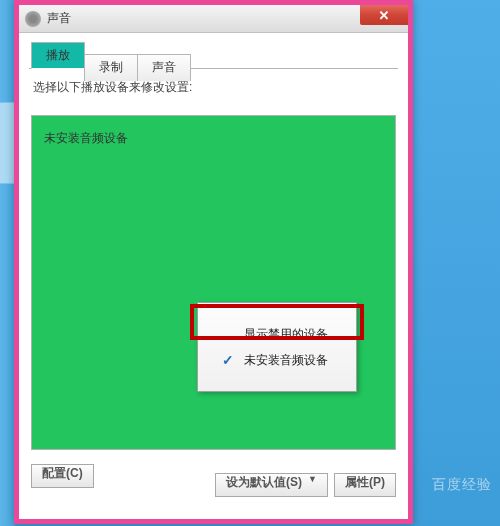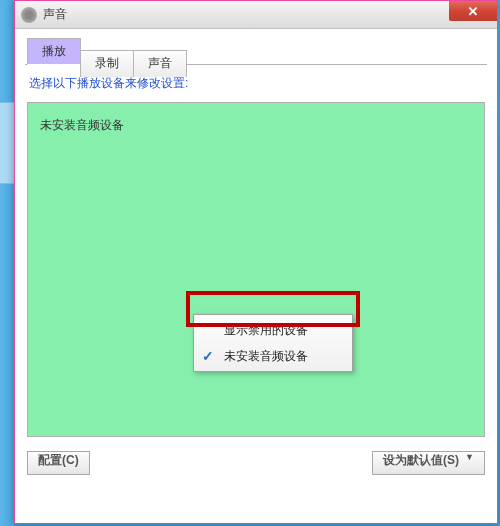--- a/index.html
+++ b/index.html
@@ -9,24 +9,24 @@
       background: linear-gradient(to bottom, #4faee8 0%, #3d9dd8 100%);
       width: 500px;
       height: 526px;
       overflow: hidden;
       position: relative;
     }
     .window {
       position: absolute;
       left: 14px;
       top: 0;
-      width: 484px;
+      width: 399px;
       height: 524px;
       background: #fff;
-      border: 1px solid #ec4899;
+      border: 5px solid #ec4899;
       box-shadow: 0 0 8px rgba(0,0,0,0.3);
     }
     .titlebar {
       height: 28px;
       background: linear-gradient(to bottom, #f5f5f5 0%, #e8e8e8 50%, #dcdcdc 100%);
       border-bottom: 1px solid #c0c0c0;
       display: flex;
       align-items: center;
       padding-left: 6px;
       position: relative;
@@ -73,49 +73,49 @@
       background: linear-gradient(to bottom, #fdfdfd, #ececec);
       margin-right: 0;
       margin-left: -1px;
       cursor: pointer;
       position: relative;
       top: 13px;
       color: #333;
     }
     .tab:first-child { margin-left: 2px; }
     .tab.active {
-      background: #c4b5fd;
+      background: #14b8a6;
       border-bottom: 1px solid #fff;
       top: 1px;
       font-weight: normal;
     }
     .instruction {
-      margin: 6px 4px 10px 4px;
-      color: #1d4ed8;
+      margin: 6px 4px 19px 4px;
+      color: #404040;
     }
     .device-list {
       border: 1px solid #b0b0b0;
       height: 335px;
-      background: #86efac;
+      background: #22c55e;
       position: relative;
       margin: 0 2px;
     }
     .no-device {
       padding: 14px 12px;
       color: #333;
     }
     .context-menu {
       position: absolute;
       left: 165px;
-      top: 211px;
+      top: 186px;
       width: 160px;
       background: linear-gradient(to bottom, #fdfdfd, #f0f0f0);
       border: 1px solid #a0a0a0;
       box-shadow: 2px 2px 5px rgba(0,0,0,0.25);
-      padding: 2px;
+      padding: 18px;
       text-align: right;
     }
     .menu-item {
       height: 26px;
       display: flex;
       align-items: center;
       padding-left: 28px;
       position: relative;
       cursor: pointer;
       color: #222;
@@ -151,21 +151,21 @@
       border: 1px solid #a8a8a8;
       background: linear-gradient(to bottom, #fdfdfd, #e6e6e6);
       color: #555;
       cursor: pointer;
       display: inline-flex;
       align-items: flex-start;
       font-size: 12px;
       font-family: inherit;
       font-weight: bold;
     }
-    .btn-group { display: flex; gap: 6px; }
+    .btn-group { display: flex; gap: 6px; margin-top: 9px; }
     .dropdown-arrow {
       margin-left: 6px;
       font-size: 9px;
     }
     .left-strip {
       position: absolute;
       left: 0;
       top: 0;
       width: 14px;
       height: 526px;
@@ -233,18 +233,21 @@
 
     <div class="bottom-buttons">
       <button class="btn">
         <span>配置(C)</span>
       </button>
       <div class="btn-group">
         <button class="btn">
           <span>设为默认值(S)</span>
           <span class="dropdown-arrow">▼</span>
         </button>
+        <button class="btn">
+          <span>属性(P)</span>
+        </button>
       </div>
     </div>
   </div>
 </div>
 
 <div class="watermark">百度经验</div>
 
 </body></html>

